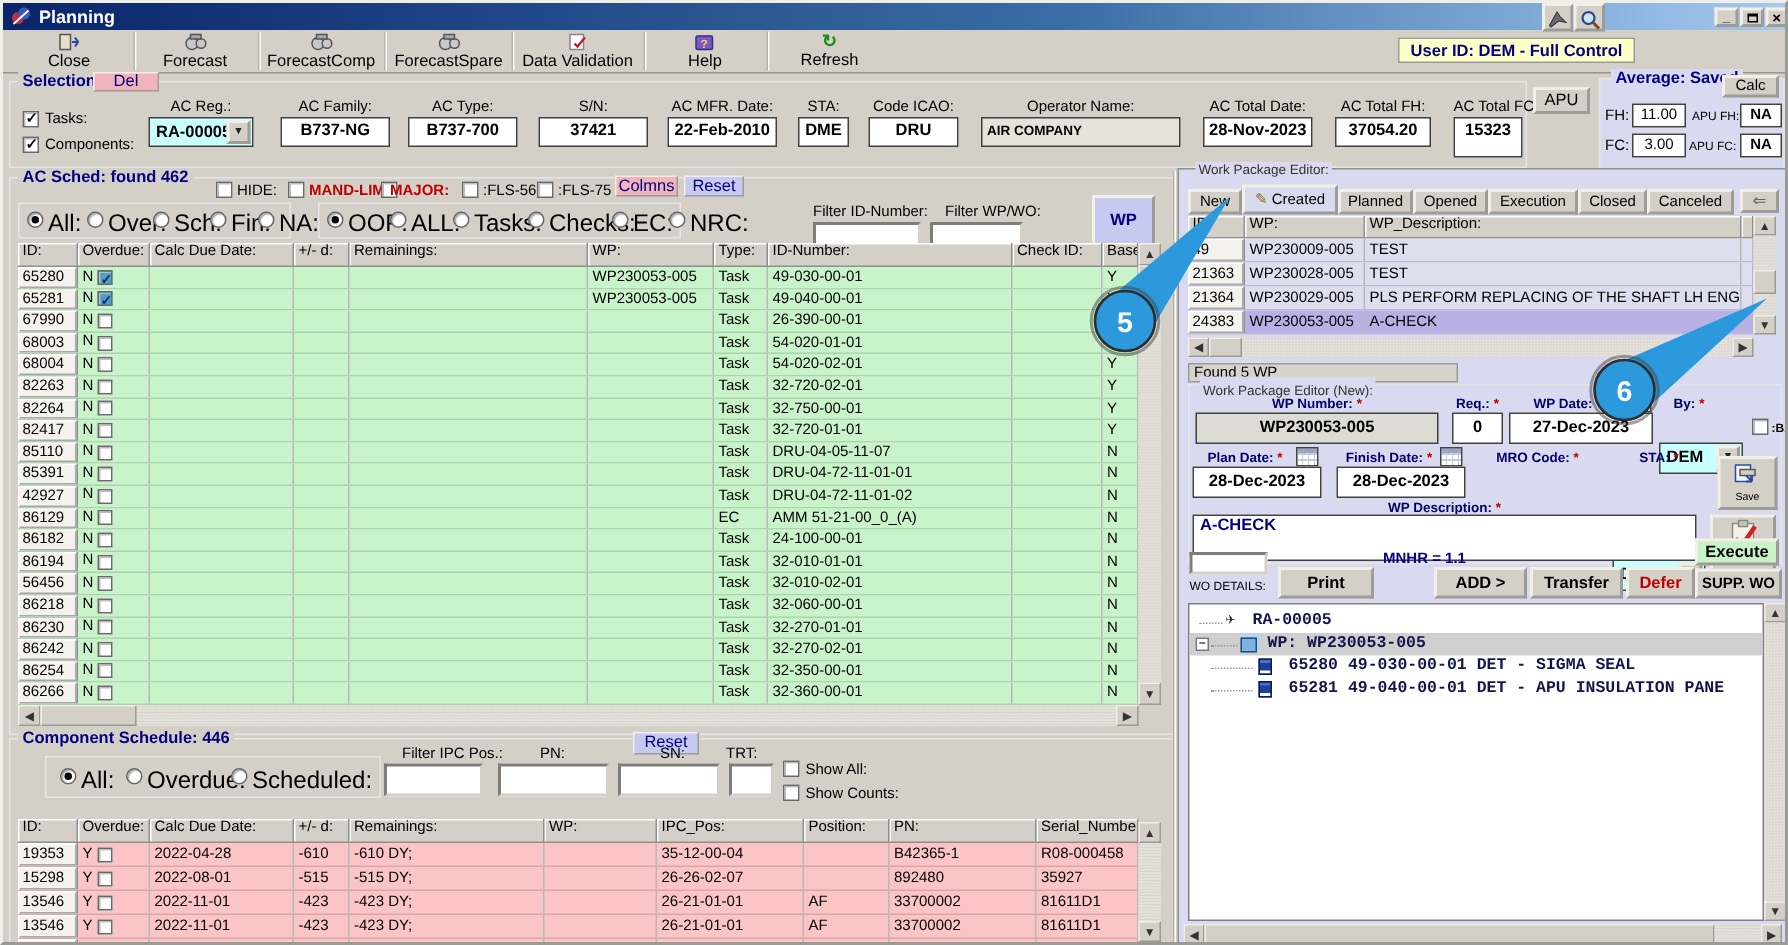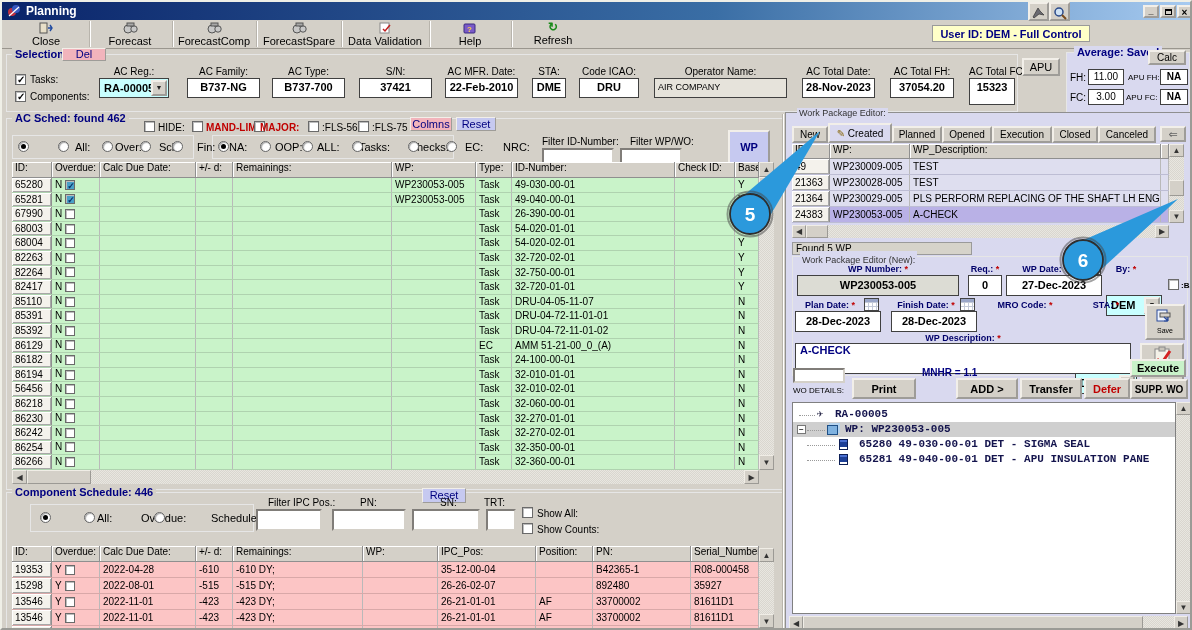--- a/index.html
+++ b/index.html
@@ -20,21 +20,21 @@
   .grp{border:1px groove #e6e6e6;}
   .leg{position:absolute;background:#d4d0c8;padding:0 3px;color:#000080;font-weight:bold;font-size:11px;white-space:nowrap;}
   .legr{background:#d9d9ef;}
   .cb{width:11px;height:11px;background:#fff;border:1px solid #6a6a6a;box-shadow:inset 1px 1px 0 #bdbdbd;}
   .cb.on{background:#fff;}
   .cb.on:before{content:"✓";display:block;font-size:10px;font-weight:bold;line-height:10px;margin-left:1px;color:#000;}
   .cbblue{background:#49a0c8;}
   .cbblue:before{content:"✓";display:block;font-size:9px;font-weight:bold;line-height:10px;margin-left:1px;color:#06306a;}
   .radio{width:11px;height:11px;border-radius:50%;background:#fff;border:1px solid #666;box-shadow:inset 1px 1px 1px #aaa;}
   .radio.on:before{content:"";display:block;width:5px;height:5px;border-radius:50%;background:#000;margin:2px 0 0 2px;}
-  .rlbl{font-size:11px;white-space:nowrap;margin-left:43px;}
+  .rlbl{font-size:16px;white-space:nowrap;}
   .btn{background:#d4d0c8;border:2px outset #f2efe9;text-align:center;font-size:11px;cursor:default;overflow:hidden;}
   .pinkbtn{background:#f2b4bc;color:#000080;}
   .lavbtn{background:#c6c9f0;color:#000080;}
   .greenbtn{background:#c9f2c9;}
   .titlebar{background:linear-gradient(90deg,#0a246a,#3a6ea5 60%,#a6caf0);}
   .wbtn{background:#d4d0c8;border:2px outset #f2efe9;font-size:9px;font-weight:bold;text-align:center;line-height:9px;}
   .tsep{width:2px;background:#b8b4ac;border-right:1px solid #fff;}
   .tbbtn{display:flex;flex-direction:column;align-items:center;justify-content:center;gap:1px;background:#d4d0c8;font-size:11px;}
   
   .hd{background:#d4d0c8;border-right:1px solid #8f8f8f;border-bottom:1px solid #8f8f8f;
@@ -179,21 +179,21 @@
   <div class="abs vbox" style="left:270px;top:76px;width:73px;height:20px;">B737-700</div>
   <span class="abs flbl" style="left:357px;top:64px;width:73px;">S/N:</span>
   <div class="abs vbox" style="left:357px;top:76px;width:73px;height:20px;">37421</div>
   <span class="abs flbl" style="left:443px;top:64px;width:73px;">AC MFR. Date:</span>
   <div class="abs vbox" style="left:443px;top:76px;width:73px;height:20px;">22-Feb-2010</div>
   <span class="abs flbl" style="left:530px;top:64px;width:34px;">STA:</span>
   <div class="abs vbox" style="left:530px;top:76px;width:34px;height:20px;">DME</div>
   <span class="abs flbl" style="left:577px;top:64px;width:60px;">Code ICAO:</span>
   <div class="abs vbox" style="left:577px;top:76px;width:60px;height:20px;">DRU</div>
   <span class="abs flbl" style="left:652px;top:64px;width:133px;">Operator Name:</span>
-  <div class="abs vbox" style="left:652px;top:76px;width:133px;height:20px;font-weight:normal;font-size:9px;text-align:left;padding-left:3px;background:#e6e3db;">AIR COMPANY</div>
+  <div class="abs vbox" style="left:652px;top:76px;width:133px;height:20px;font-weight:bold;font-size:9px;text-align:left;padding-left:3px;background:#e6e3db;">AIR COMPANY</div>
   <span class="abs flbl" style="left:800px;top:64px;width:73px;">AC Total Date:</span>
   <div class="abs vbox" style="left:800px;top:76px;width:73px;height:20px;">28-Nov-2023</div>
   <span class="abs flbl" style="left:888px;top:64px;width:64px;">AC Total FH:</span>
   <div class="abs vbox" style="left:888px;top:76px;width:64px;height:20px;">37054.20</div>
   <span class="abs flbl" style="left:967px;top:64px;width:46px;">AC Total FC:</span>
   <div class="abs vbox" style="left:967px;top:76px;width:46px;height:27px;">15323</div>
 
   <span class="abs btn" style="left:1020px;top:56px;width:38px;height:18px;line-height:14px;">APU</span>
 
   <div class="abs grp" style="left:1064px;top:50px;width:124px;height:76px;background:#d9d9ef;"></div>
@@ -382,21 +382,21 @@
         <div class="c"></div>
         <div class="c"></div>
         <div class="c"></div>
         <div class="c"></div>
         <div class="c">Task</div>
         <div class="c">DRU-04-72-11-01-01</div>
         <div class="c"></div>
         <div class="c">N</div>
       </div>
       <div class="acrow">
-        <div class="c id3d">85392</div>
+        <div class="c id3d">42927</div>
         <div class="c odc">N<div class="cb"></div></div>
         <div class="c"></div>
         <div class="c"></div>
         <div class="c"></div>
         <div class="c"></div>
         <div class="c">Task</div>
         <div class="c">DRU-04-72-11-01-02</div>
         <div class="c"></div>
         <div class="c">N</div>
       </div>

